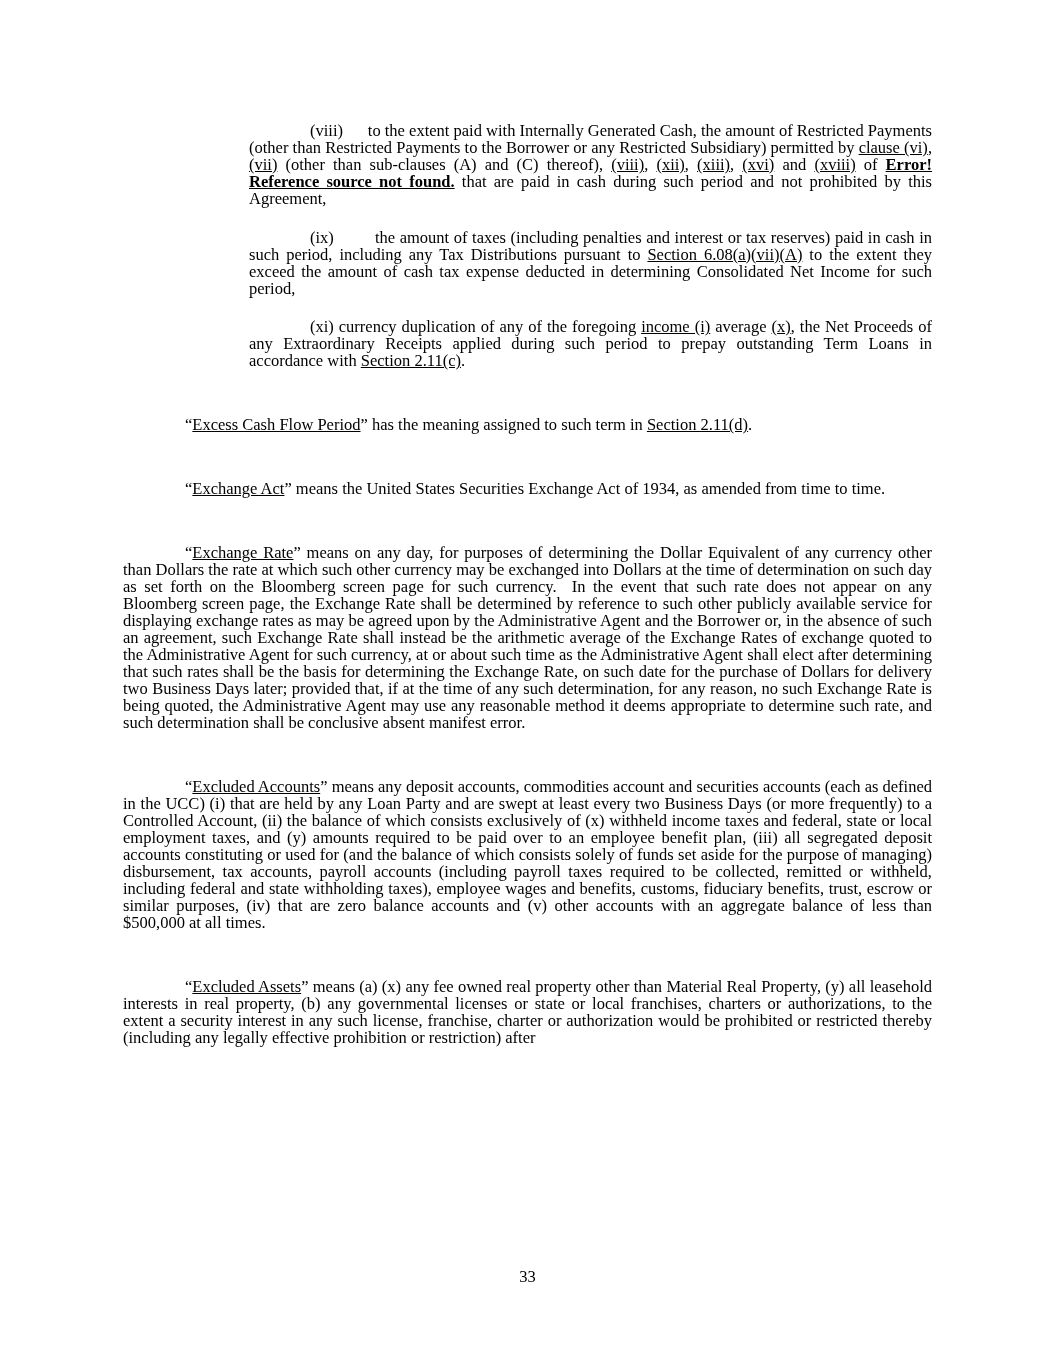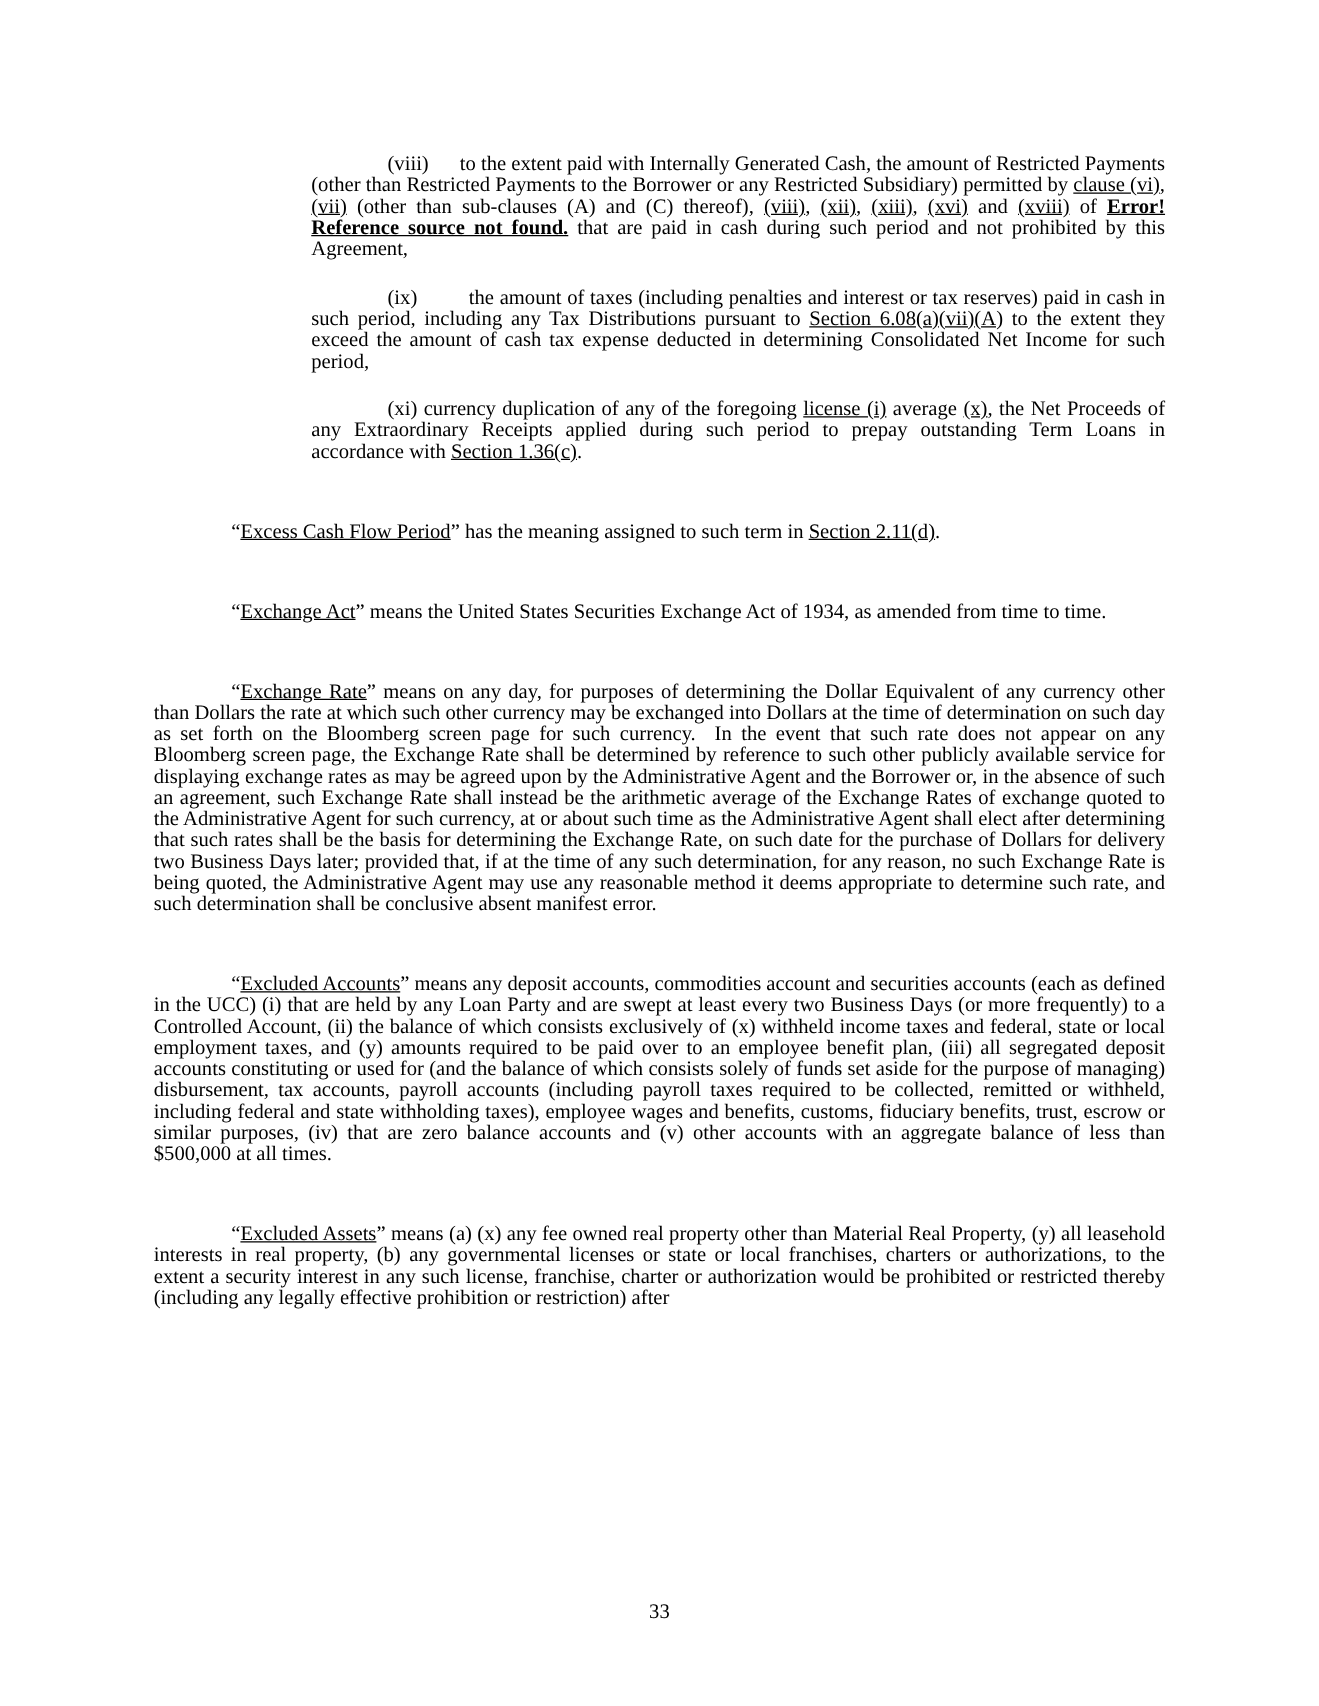--- a/index.html
+++ b/index.html
@@ -31,35 +31,35 @@
   .para.def {
     text-indent: 62px;
     margin-top: 47px;
   }
   .u { text-decoration: underline; }
   .b { font-weight: bold; }
   .footer {
     position: absolute;
     left: 0;
     right: 0;
-    bottom: 68px;
+    bottom: 80px;
     text-align: center;
   }
 </style>
 </head>
 <body>
 
 <div class="page">
 
   <p class="para sub"><span>(viii)&nbsp;&nbsp;&nbsp;&nbsp;&nbsp; to the extent paid with Internally Generated Cash, the amount of Restricted Payments (other than Restricted Payments to the Borrower or any Restricted Subsidiary) permitted by </span><span class="u">clause (vi)</span><span>, </span><span class="u">(vii)</span><span> (other than sub-clauses (A) and (C) thereof), </span><span class="u">(viii)</span><span>, </span><span class="u">(xii)</span><span>, </span><span class="u">(xiii)</span><span>, </span><span class="u">(xvi)</span><span> and </span><span class="u">(xviii)</span><span> of </span><span class="u b">Error! Reference source not found.</span><span> that are paid in cash during such period and not prohibited by this Agreement,</span></p>
 
   <p class="para sub"><span>(ix)&nbsp;&nbsp;&nbsp;&nbsp;&nbsp;&nbsp;&nbsp;&nbsp; the amount of taxes (including penalties and interest or tax reserves) paid in cash in such period, including any Tax Distributions pursuant to </span><span class="u">Section 6.08(a)(vii)(A)</span><span> to the extent they exceed the amount of cash tax expense deducted in determining Consolidated Net Income for such period,</span></p>
 
 
-  <p class="para sub"><span>(xi) currency duplication of any of the foregoing </span><span class="u">license (i)</span><span> average </span><span class="u">(x)</span><span>, the Net Proceeds of any Extraordinary Receipts applied during such period to prepay outstanding Term Loans in accordance with </span><span class="u">Section 1.36(c)</span><span>.</span></p>
+  <p class="para sub"><span>(xi) currency duplication of any of the foregoing </span><span class="u">income (i)</span><span> average </span><span class="u">(x)</span><span>, the Net Proceeds of any Extraordinary Receipts applied during such period to prepay outstanding Term Loans in accordance with </span><span class="u">Section 2.11(c)</span><span>.</span></p>
 
   <p class="para def"><span>“</span><span class="u">Excess Cash Flow Period</span><span>” has the meaning assigned to such term in </span><span class="u">Section 2.11(d)</span><span>.</span></p>
 
   <p class="para def"><span>“</span><span class="u">Exchange Act</span><span>” means the United States Securities Exchange Act of 1934, as amended from time to time.</span></p>
 
   <p class="para def"><span>“</span><span class="u">Exchange Rate</span><span>” means on any day, for purposes of determining the Dollar Equivalent of any currency other than Dollars the rate at which such other currency may be exchanged into Dollars at the time of determination on such day as set forth on the Bloomberg screen page for such currency.&nbsp; In the event that such rate does not appear on any Bloomberg screen page, the Exchange Rate shall be determined by reference to such other publicly available service for displaying exchange rates as may be agreed upon by the Administrative Agent and the Borrower or, in the absence of such an agreement, such Exchange Rate shall instead be the arithmetic average of the Exchange Rates of exchange quoted to the Administrative Agent for such currency, at or about such time as the Administrative Agent shall elect after determining that such rates shall be the basis for determining the Exchange Rate, on such date for the purchase of Dollars for delivery two Business Days later; provided that, if at the time of any such determination, for any reason, no such Exchange Rate is being quoted, the Administrative Agent may use any reasonable method it deems appropriate to determine such rate, and such determination shall be conclusive absent manifest error.</span></p>
 
   <p class="para def"><span>“</span><span class="u">Excluded Accounts</span><span>” means any deposit accounts, commodities account and securities accounts (each as defined in the UCC) (i) that are held by any Loan Party and are swept at least every two Business Days (or more frequently) to a Controlled Account, (ii) the balance of which consists exclusively of (x) withheld income taxes and federal, state or local employment taxes, and (y) amounts required to be paid over to an employee benefit plan, (iii) all segregated deposit accounts constituting or used for (and the balance of which consists solely of funds set aside for the purpose of managing) disbursement, tax accounts, payroll accounts (including payroll taxes required to be collected, remitted or withheld, including federal and state withholding taxes), employee wages and benefits, customs, fiduciary benefits, trust, escrow or similar purposes, (iv) that are zero balance accounts and (v) other accounts with an aggregate balance of less than $500,000 at all times.</span></p>
 
   <p class="para def"><span>“</span><span class="u">Excluded Assets</span><span>” means (a) (x) any fee owned real property other than Material Real Property, (y) all leasehold interests in real property, (b) any governmental licenses or state or local franchises, charters or authorizations, to the extent a security interest in any such license, franchise, charter or authorization would be prohibited or restricted thereby (including any legally effective prohibition or restriction) after</span></p>

